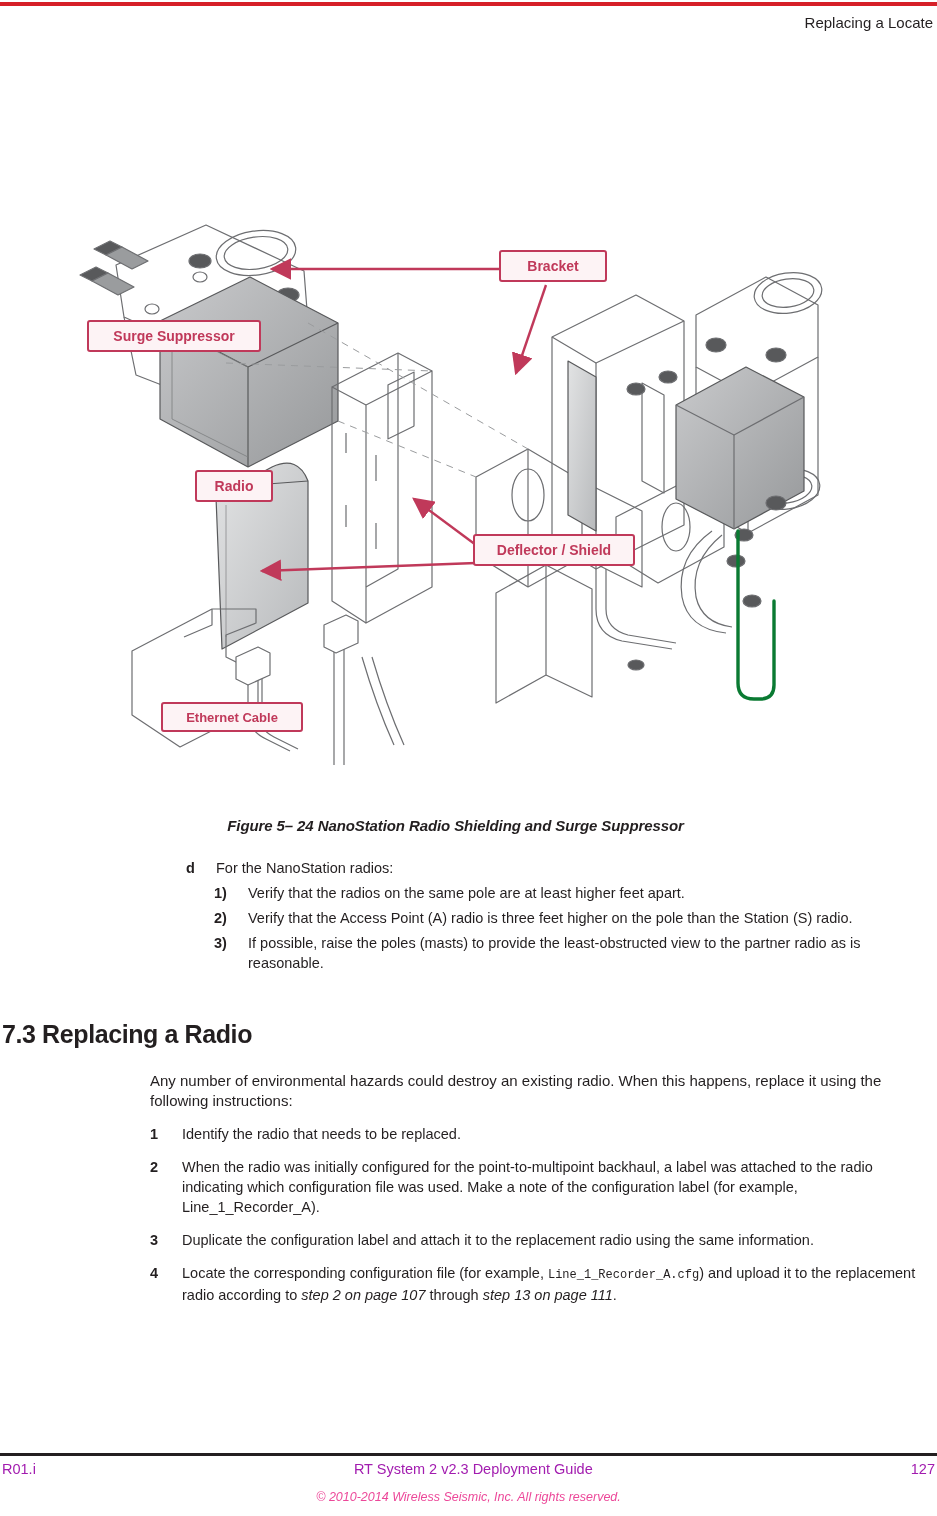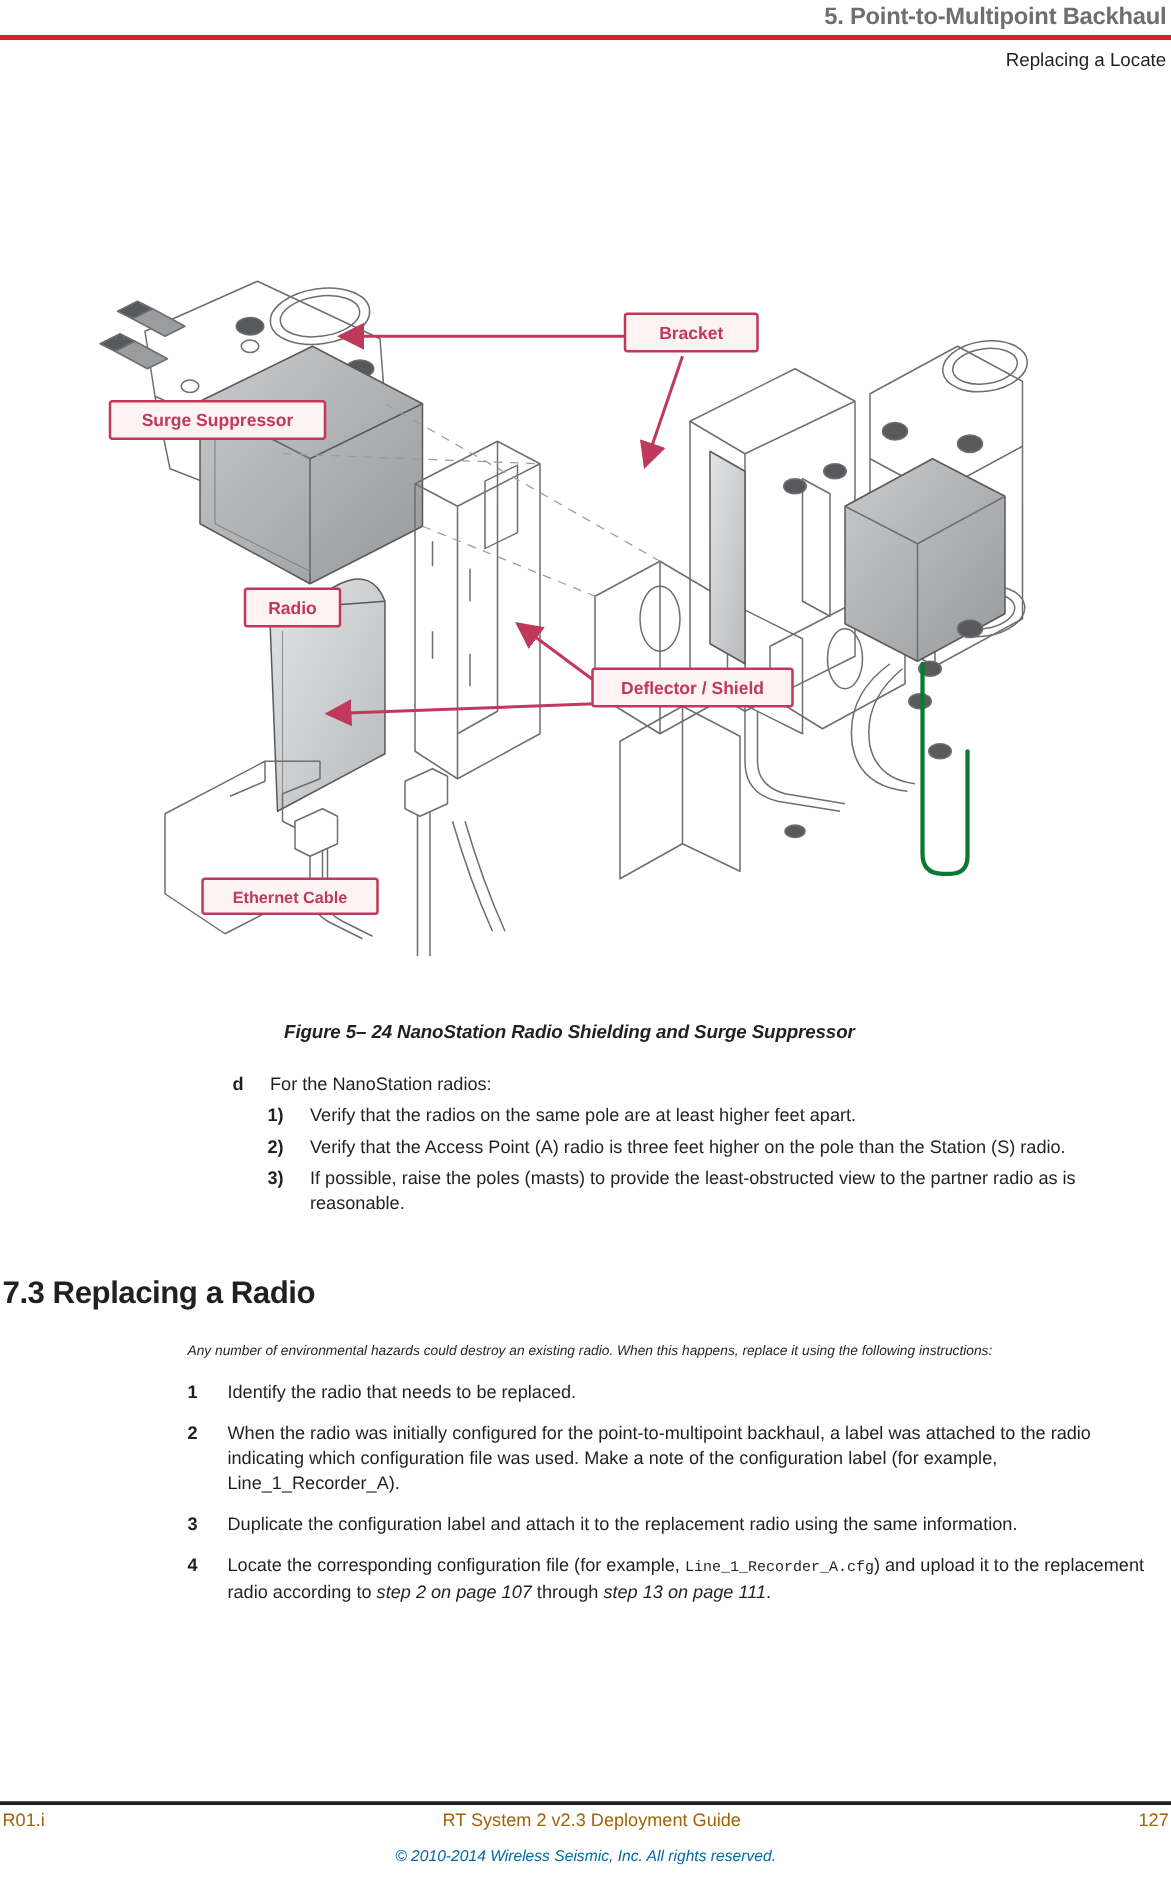--- a/index.html
+++ b/index.html
@@ -116,26 +116,25 @@
     font-size: 25px;
     font-weight: bold;
     color: #231f20;
     margin: 46px 0 0 0;
     padding-left: 2px;
     letter-spacing: -0.4px;
     line-height: 30px;
   }
 
   p.body-para {
-    font-size: 11px;
+    font-size: 15px;
     line-height: 20px;
     margin: 22px 0 0 0;
     padding-left: 150px;
     padding-right: 18px;
-    font-style: italic;
   }
 
   .step {
     position: relative;
     padding-left: 182px;
     padding-right: 18px;
     font-size: 14.5px;
     line-height: 20px;
     margin-top: 13px;
   }
@@ -162,40 +161,39 @@
   }
   #footer-rule {
     height: 3px;
     background: #231f20;
     margin-bottom: 5px;
   }
   #footer-row {
     display: flex;
     align-items: flex-start;
     font-size: 14.5px;
-    color: #a16207;
+    color: #a21caf;
     padding: 0 2px 0 2px;
   }
   #footer-left  { flex: 0 0 auto; }
   #footer-center{ flex: 1 1 auto; text-align: center; }
   #footer-right { flex: 0 0 auto; }
   #footer-copyright {
     text-align: center;
     font-size: 12.5px;
     font-style: italic;
-    color: #0369a1;
+    color: #ec4899;
     padding-top: 13px;
-    padding-bottom: 24px;
+    padding-bottom: 12px;
   }
 </style>
 </head>
 <body>
 
 <div id="page-header">
-  <div id="header-title">5. Point-to-Multipoint Backhaul</div>
   <div id="header-rule"></div>
   <div id="header-subtitle">Replacing a Locate</div>
 </div>
 
 <div id="figure-block">
   <div id="figure-image-wrap">
     <svg id="figure-svg" width="760" height="600" viewBox="0 0 760 600" xmlns="http://www.w3.org/2000/svg">
       <defs>
         <linearGradient id="gBox" x1="0" y1="0" x2="1" y2="1">
           <stop offset="0%" stop-color="#c9cacc"></stop>

